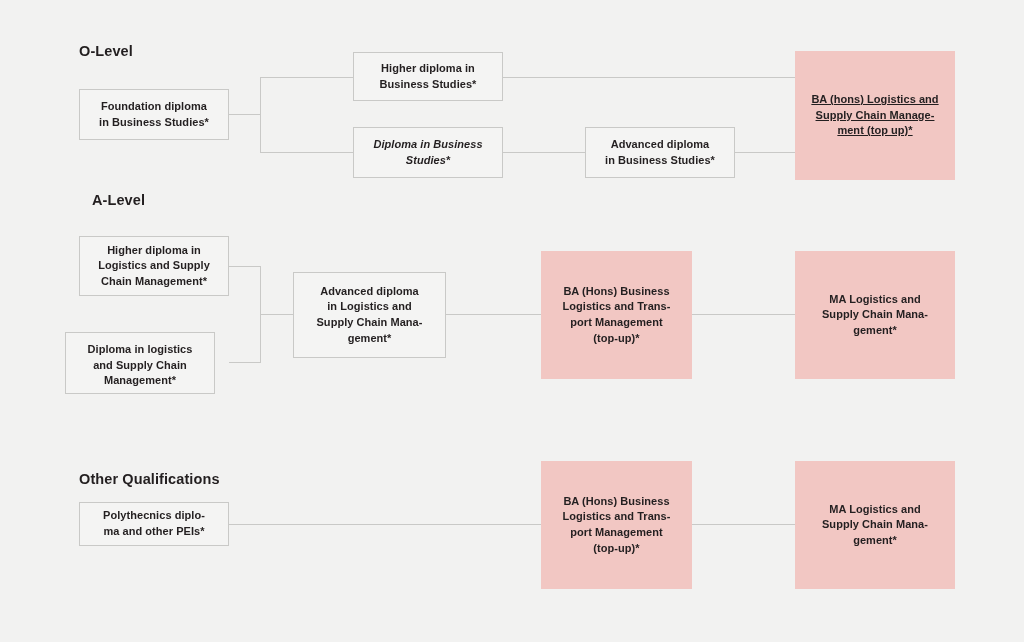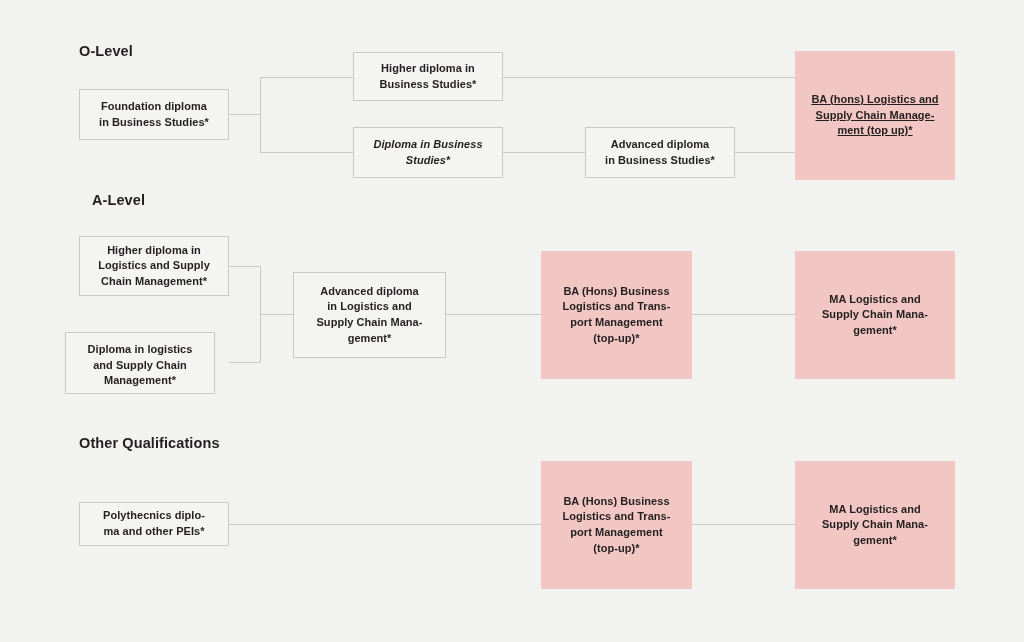--- a/index.html
+++ b/index.html
@@ -125,21 +125,21 @@
   </div>
 
   <div class="node pink" style="left:541px; top:251px; width:151px; height:128px;">
     <span>BA (Hons) Business<br>Logistics and Trans-<br>port Management<br>(top-up)*</span>
   </div>
 
   <div class="node pink" style="left:795px; top:251px; width:160px; height:128px;">
     <span>MA Logistics and<br>Supply Chain Mana-<br>gement*</span>
   </div>
 
-  <div class="section-heading" style="left:79px; top:436px;">Other Qualifications</div>
+  <div class="section-heading" style="left:79px; top:472px;">Other Qualifications</div>
 
   <div class="line h" style="left:229px; top:524px; width:312px;"></div>
   <div class="line h" style="left:692px; top:524px; width:103px;"></div>
 
   <div class="node plain" style="left:79px; top:502px; width:150px; height:44px;">
     <span>Polythecnics diplo-<br>ma and other PEIs*</span>
   </div>
 
   <div class="node pink" style="left:541px; top:461px; width:151px; height:128px;">
     <span>BA (Hons) Business<br>Logistics and Trans-<br>port Management<br>(top-up)*</span>

